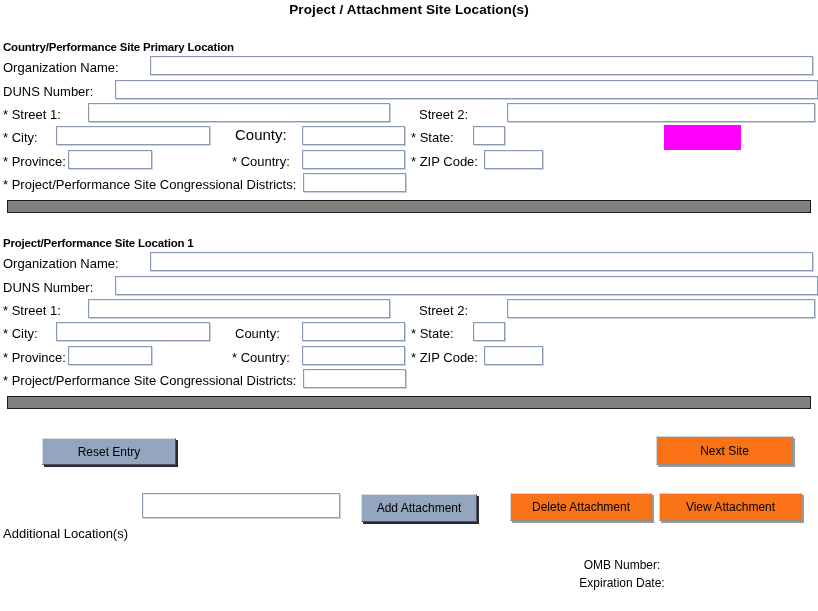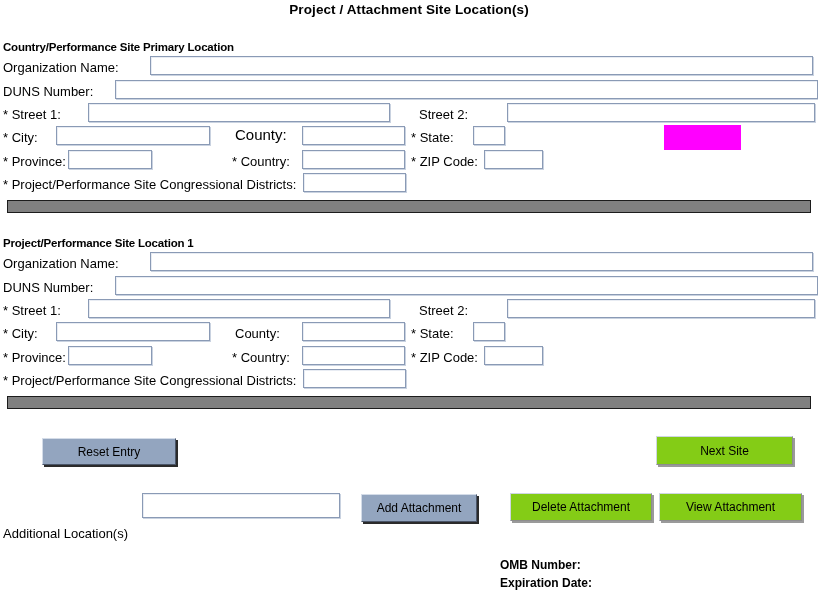--- a/index.html
+++ b/index.html
@@ -91,35 +91,34 @@
   .btn-filled {
     background: #93a5bf;
     border-top: 1px solid #d4dce8;
     border-left: 1px solid #d4dce8;
     border-right: 1px solid #4a5costume;
     border-right: 1px solid #4a5568;
     border-bottom: 1px solid #4a5568;
     box-shadow: 2px 2px 0 #2b2b2b;
   }
   .btn-plain {
-    background: #84cc16;
+    background: #f97316;
     border-top: 1px solid #cfd6e2;
     border-left: 1px solid #cfd6e2;
     border-right: 1px solid #8d8d8d;
     border-bottom: 1px solid #8d8d8d;
     box-shadow: 2px 2px 0 #9a9a9a;
   }
 
   
   .footer-line {
     position: absolute;
     font-size: 12px;
     white-space: nowrap;
-    text-align: left;
-    font-weight: bold;
+    text-align: center;
   }
 </style>
 </head>
 <body>
 
 <div id="page">
 
   <div class="form-title">Project / Attachment Site Location(s)</div>
 
   <div class="section-heading" style="left:3px; top:41px;">Country/Performance Site Primary Location</div>

